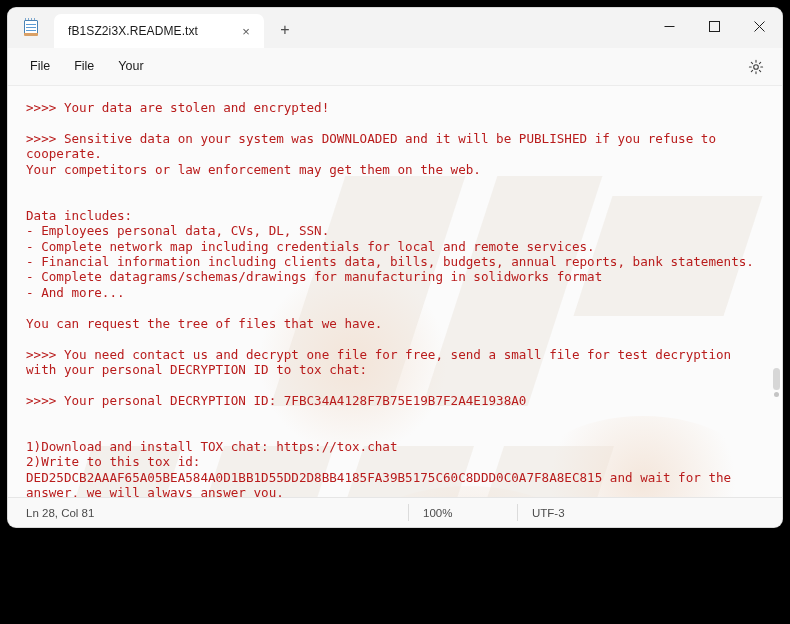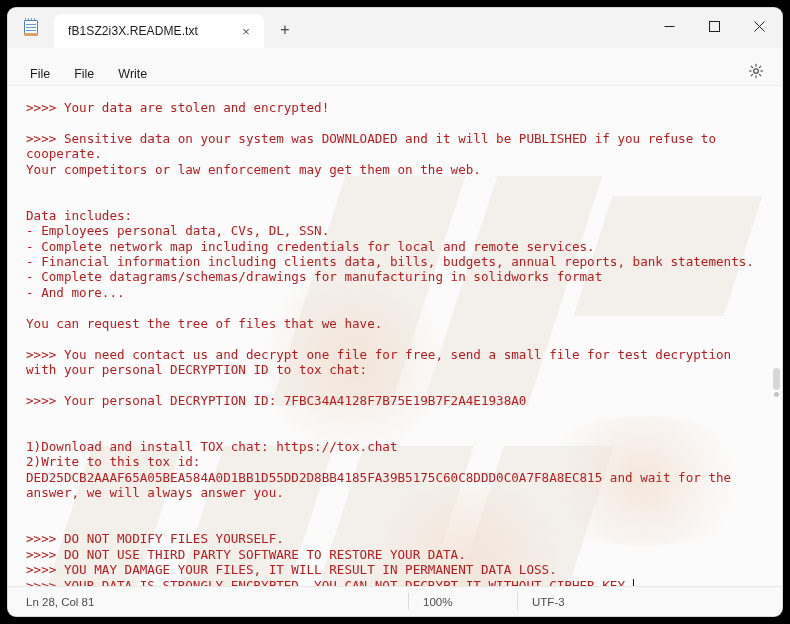--- a/index.html
+++ b/index.html
@@ -10,21 +10,21 @@
     height: 624px;
     overflow: hidden;
     font-family: "Liberation Sans", sans-serif;
   }
 
   #app-window {
     position: absolute;
     left: 8px;
     top: 8px;
     width: 774px;
-    height: 608px;
+    height: 519px;
     background: #f3f3f3;
     border-radius: 8px;
     overflow: hidden;
     box-shadow: 0 0 0 1px #d9d9d9;
     display: flex;
     flex-direction: column;
   }
 
   
   #titlebar {
@@ -159,21 +159,21 @@
     color: #1f1f1f;
   }
   .wc-button svg { display: block; }
 
   
   #menubar {
     height: 38px;
     background: #f9f9f9;
     border-bottom: 1px solid #ececec;
     display: flex;
-    align-items: flex-end;
+    align-items: center;
     padding: 0 6px 0 10px;
     box-sizing: border-box;
     flex: none;
     position: relative;
   }
 
   .menu-item {
     font-size: 12.5px;
     color: #1b1b1b;
     padding: 5px 12px;
@@ -329,21 +329,21 @@
           <line x1="0.5" y1="0.5" x2="10.5" y2="10.5" stroke="#1f1f1f" stroke-width="1"></line>
           <line x1="10.5" y1="0.5" x2="0.5" y2="10.5" stroke="#1f1f1f" stroke-width="1"></line>
         </svg>
       </div>
     </div>
   </div>
 
   <div id="menubar">
     <div class="menu-item">File</div>
     <div class="menu-item">File</div>
-    <div class="menu-item">Write</div>
+    <div class="menu-item">Your</div>
 
     <div id="settings-button">
       <svg width="16" height="16" viewBox="0 0 16 16" fill="none" stroke="#404040" stroke-width="1.1">
         <circle cx="8" cy="8" r="2.3"></circle>
         <path d="M8 1.4 L8 3.2 M8 12.8 L8 14.6 M14.6 8 L12.8 8 M3.2 8 L1.4 8
                  M12.67 3.33 L11.4 4.6 M4.6 11.4 L3.33 12.67
                  M12.67 12.67 L11.4 11.4 M4.6 4.6 L3.33 3.33" stroke-linecap="round"></path>
       </svg>
     </div>
   </div>

